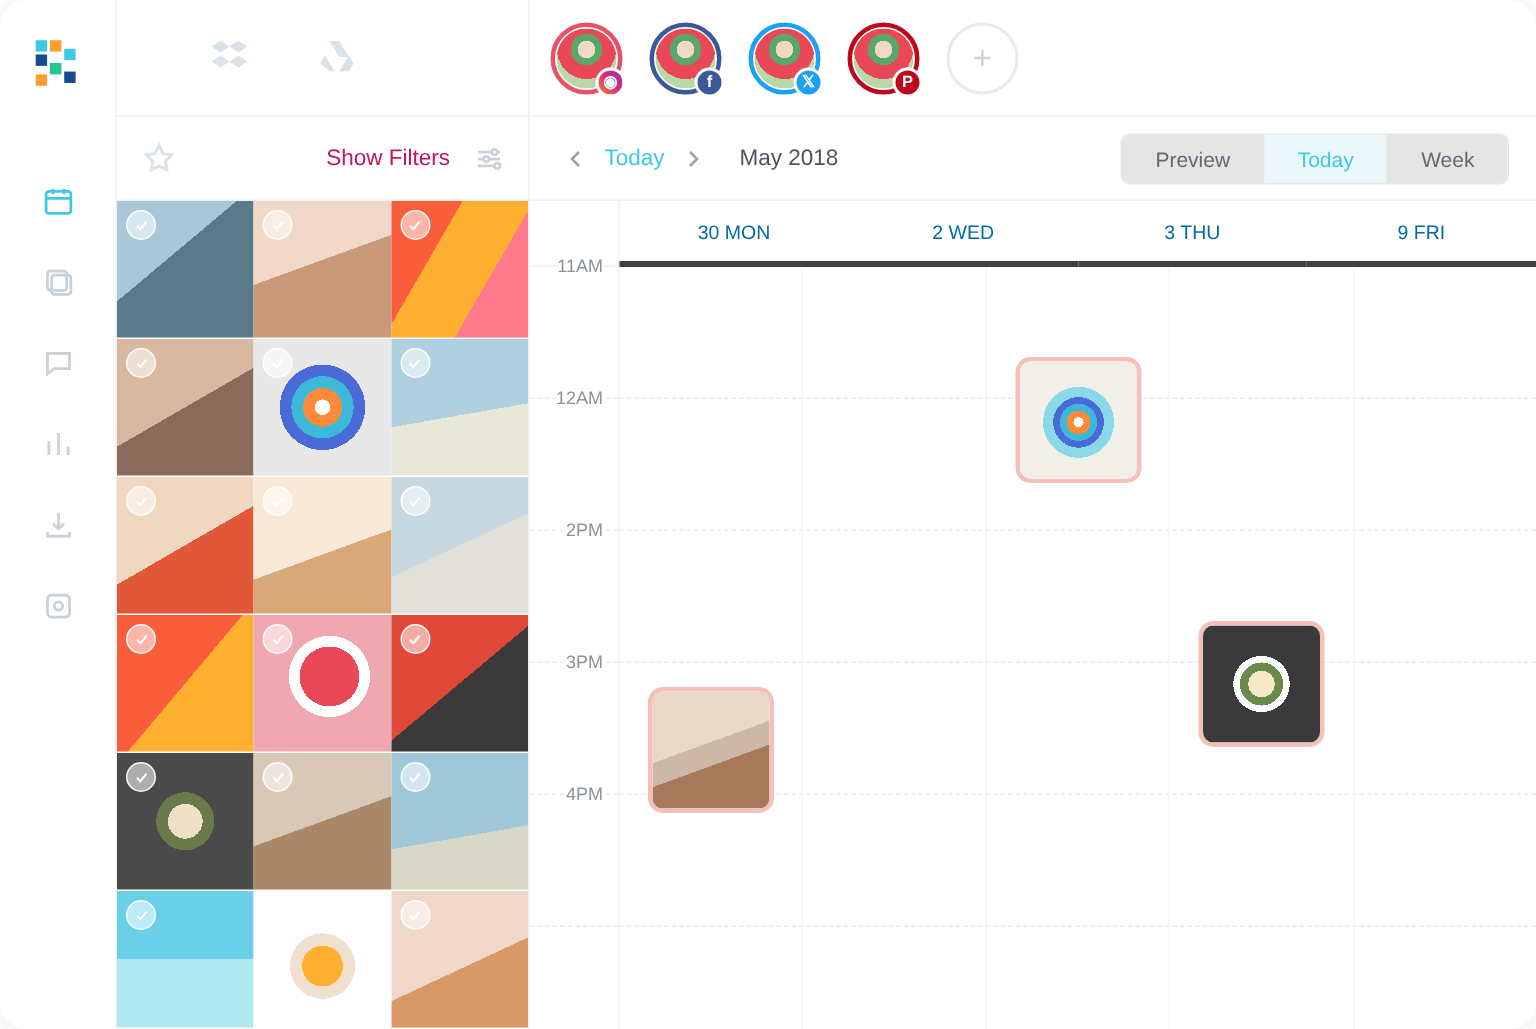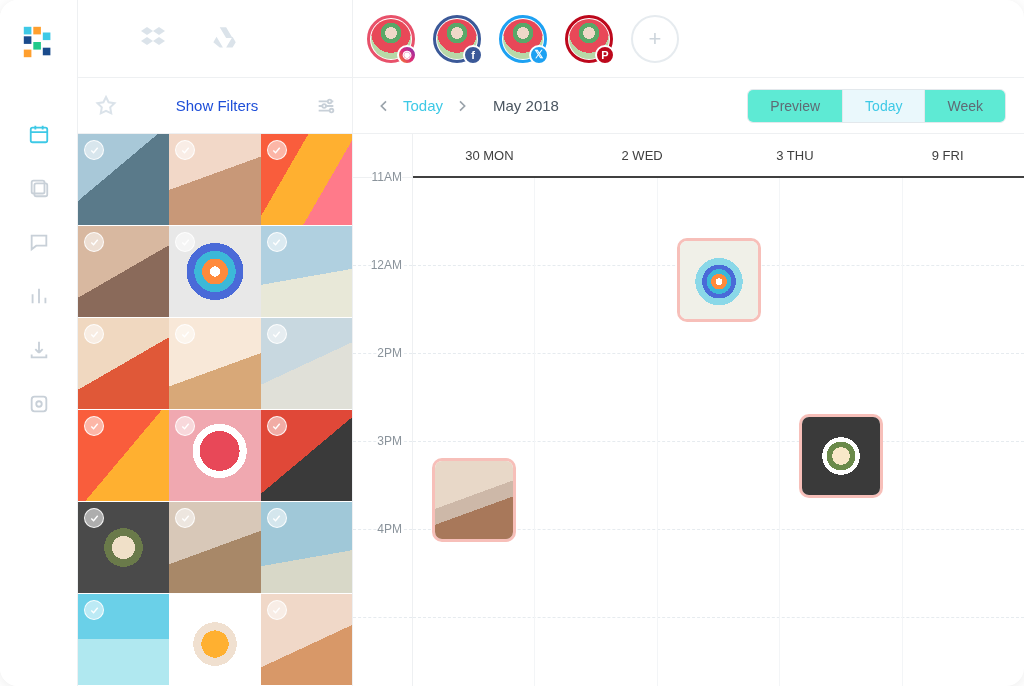--- a/index.html
+++ b/index.html
@@ -14,21 +14,21 @@
 .rail-icon.active { color: #3ec9e6; }
 .rail-icon svg { width: 22px; height: 22px; }
 
 
 .media-panel { width: 275px; background: #fff; border-right: 1px solid #eef0f2; display: flex; flex-direction: column; }
 .media-top { height: 78px; display: flex; align-items: center; justify-content: flex-start; gap: 34px; padding-left: 58px; border-bottom: 1px solid #eef0f2; }
 .cloud-icon { color: #dbe3ea; display: flex; align-items: center; justify-content: center; width: 36px; height: 36px; }
 .cloud-icon svg { width: 32px; height: 32px; }
 .media-filter { height: 56px; display: flex; align-items: center; padding: 0 14px 0 14px; gap: 14px; border-bottom: 1px solid #eef0f2; }
 .star-btn { color: #dbe3ea; width: 28px; height: 28px; display: flex; align-items: center; justify-content: center; }
-.show-filters { flex: 1; text-align: center; color: #1d4ed8; font-size: 15px; font-weight: 500; }
+.show-filters { flex: 1; text-align: right; color: #be185d; font-size: 15px; font-weight: 500; }
 .settings-btn { color: #c8d0d8; width: 24px; height: 24px; display: flex; align-items: center; justify-content: center; }
 .media-grid { flex: 1; overflow: hidden; display: grid; grid-template-columns: repeat(3, 1fr); gap: 0; }
 .thumb { position: relative; aspect-ratio: 1/1; overflow: hidden; background: #eee; }
 .thumb-check { position: absolute; top: 6px; left: 6px; width: 20px; height: 20px; border-radius: 50%; background: rgba(255,255,255,0.55); border: 1.5px solid rgba(255,255,255,0.9); display: flex; align-items: center; justify-content: center; color: #fff; z-index: 2; }
 .thumb-check svg { width: 11px; height: 11px; }
 
 
 .main { flex: 1; display: flex; flex-direction: column; }
 .accounts-bar { height: 78px; display: flex; align-items: center; padding-left: 14px; gap: 18px; border-bottom: 1px solid #eef0f2; }
 .acct { position: relative; width: 48px; height: 48px; cursor: pointer; }
@@ -36,29 +36,29 @@
 .acct-avatar { position: absolute; inset: 4px; border-radius: 50%; overflow: hidden; display: flex; align-items: center; justify-content: center; }
 .acct-badge { position: absolute; right: -2px; bottom: -2px; width: 20px; height: 20px; border-radius: 50%; display: flex; align-items: center; justify-content: center; color: #fff; font-size: 11px; font-weight: bold; border: 2px solid #fff; }
 .add-acct { width: 48px; height: 48px; border: 2px solid #e6ebef; border-radius: 50%; display: flex; align-items: center; justify-content: center; color: #cdd5dc; font-size: 22px; cursor: pointer; }
 
 .cal-toolbar { height: 56px; display: flex; align-items: center; padding: 0 18px; border-bottom: 1px solid #eef0f2; }
 .nav-arrow { width: 26px; height: 26px; display: flex; align-items: center; justify-content: center; color: #9aa3ab; cursor: pointer; font-size: 18px; }
 .today-link { color: #3ec9e6; font-size: 15px; font-weight: 500; margin: 0 6px; cursor: pointer; }
 .month-label { margin-left: 18px; font-size: 15px; color: #4a5560; }
 .spacer { flex: 1; }
 .viewseg { display: flex; border: 1px solid #e3e8ec; border-radius: 6px; overflow: hidden; }
-.viewseg-btn { padding: 8px 22px; font-size: 14px; color: #5f6a74; background: #5eead4; cursor: pointer; border-right: 1px solid #e3e8ec; }
+.viewseg-btn { padding: 8px 22px; font-size: 14px; color: #5f6a74; background: #e5e5e5; cursor: pointer; border-right: 1px solid #e3e8ec; }
 .viewseg-btn:last-child { border-right: none; }
 .viewseg-btn.active { background: #eaf8fc; color: #3ec9e6; }
 
 .cal-area { flex: 1; display: flex; position: relative; overflow: hidden; }
 .time-gutter { width: 60px; border-right: 1px solid #eef0f2; }
 .cal-grid { flex: 1; position: relative; }
 .day-headers { height: 44px; display: flex; }
-.day-header { flex: 1; display: flex; align-items: center; justify-content: center; font-size: 13px; color: #404040; border-bottom: 2px solid #404040; }
+.day-header { flex: 1; display: flex; align-items: center; justify-content: center; font-size: 13px; color: #0369a1; border-bottom: 4px solid #404040; }
 .time-header-spacer { height: 44px; border-bottom: 1px solid #eef0f2; }
 .time-rows { position: relative; }
 .time-row { height: 88px; border-bottom: 1px dashed #e6ebef; display: flex; align-items: center; justify-content: flex-end; padding-right: 10px; font-size: 12px; color: #8a939b; position: relative; }
 .time-row .lbl { position: absolute; top: -8px; right: 10px; background: #fff; }
 .grid-rows { position: absolute; top: 44px; left: 0; right: 0; bottom: 0; }
 .grid-row { height: 88px; border-bottom: 1px dashed #e6ebef; }
 .grid-cols { position: absolute; top: 0; left: 0; right: 0; bottom: 0; display: flex; }
 .grid-col { flex: 1; border-right: 1px solid #f3f5f7; }
 .grid-col:last-child { border-right: none; }
 

